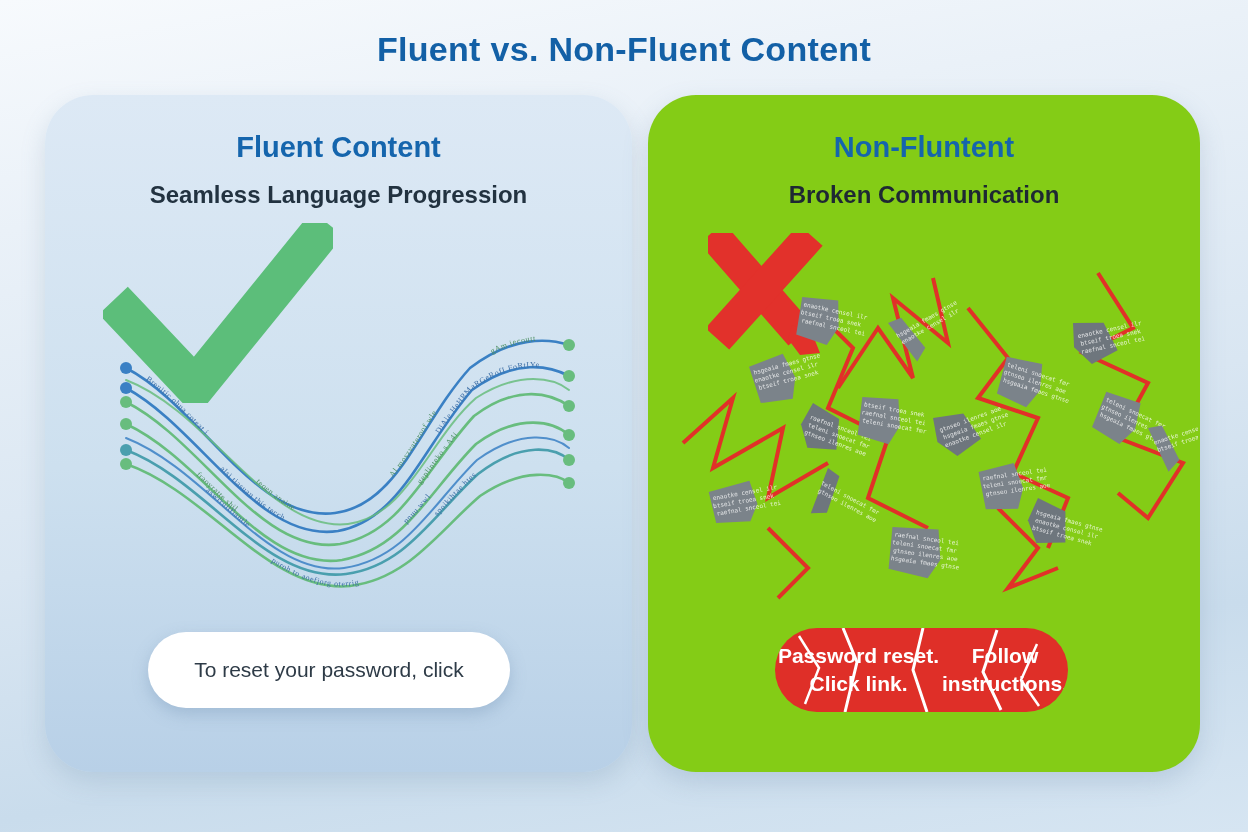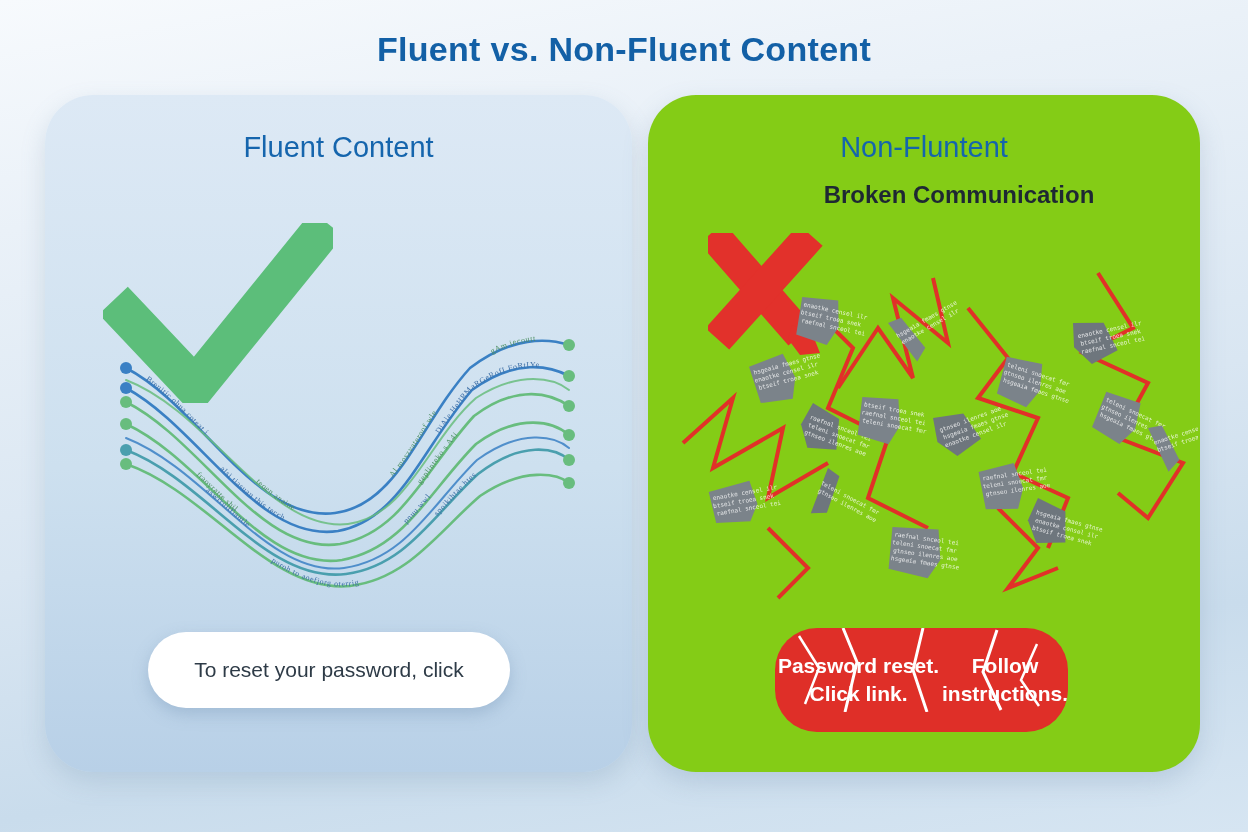--- a/index.html
+++ b/index.html
@@ -17,27 +17,27 @@
     left:45px;width:587px;
     background:linear-gradient(180deg,#dde9f5 0%,#cde0ef 55%,#b8d0e7 100%);
     box-shadow:0 10px 24px rgba(110,140,170,.22);
   }
   .panel-right{
     left:648px;width:552px;background:#84cc16;
     box-shadow:0 10px 24px rgba(110,140,170,.25);
   }
   .panel-heading{
     position:absolute;top:36px;left:0;width:100%;text-align:center;
-    font-size:29px;font-weight:normal;color:#1565ad;
+    font-size:29px;font-weight:bold;color:#1565ad;
   }
   .panel-subheading{
     position:absolute;top:86px;left:0;width:100%;text-align:center;
     font-size:24px;font-weight:600;color:#223240;
   }
-  .panel-right .panel-subheading{color:#1e2833;font-weight:700;padding-left:35px;}
+  .panel-right .panel-subheading{color:#1e2833;font-weight:700;}
   .illu{position:absolute;}
   .check-svg{left:58px;top:128px;}
   .wave-svg{left:75px;top:233px;}
   .x-svg{left:60px;top:138px;}
   .scatter-svg{left:30px;top:173px;}
   .wave-line{fill:none;stroke-width:2.6;stroke-linecap:round;}
   .wl-blue{stroke:#3a80c4;}
   .wl-green{stroke:#68bd7e;}
   .wl-teal{stroke:#4a9fae;}
   .wl-thin{stroke-width:2;opacity:.85;}
@@ -54,34 +54,35 @@
   .pill{
     position:absolute;border-radius:42px;display:flex;flex-direction:row;
     align-items:center;justify-content:center;text-align:center;
   }
   .pill-white{
     left:103px;top:537px;width:362px;height:76px;background:#ffffff;
     box-shadow:0 6px 16px rgba(110,140,175,.35);
     font-size:21px;font-weight:500;color:#2e3b47;line-height:1.35;
   }
   .pill-red{
-    left:127px;top:533px;width:293px;height:104px;background:#df2f28;
+    left:127px;top:533px;width:293px;height:84px;background:#df2f28;
     font-size:21px;font-weight:bold;color:#ffffff;line-height:1.32;
     overflow:hidden;
   }
   .pill-red .cracks{position:absolute;left:0;top:0;pointer-events:none;}
   .pill-red span{position:relative;z-index:2;}
 </style>
 </head>
 <body>
 
 <div class="page-title">Fluent vs. Non-Fluent Content</div>
 
 <div class="panel panel-left">
   <div class="panel-heading">Fluent Content</div>
+  <div class="panel-subheading">Seamless Language Progression</div>
 
   <svg class="illu check-svg" width="230" height="180" viewBox="0 0 230 180">
     <path d="M 24 92 L 92 164 L 212 16" fill="none" stroke="#5cbe7a" stroke-width="40" stroke-linecap="square" stroke-linejoin="miter"></path>
   </svg>
 
   <svg class="illu wave-svg" width="455" height="270" viewBox="0 0 455 270">
     <path id="wp1" class="wave-line wl-blue" d="M 6 40 C 80 78 135 195 215 185 C 278 177 300 95 350 40 C 392 8 428 10 449 17"></path>
     <path id="wp2" class="wave-line wl-blue" d="M 6 60 C 80 100 138 215 218 203 C 280 192 302 120 352 62 C 396 30 430 38 449 48"></path>
     <path id="wp3" class="wave-line wl-green" d="M 6 74 C 82 112 140 228 220 216 C 282 205 306 140 354 88 C 398 55 432 66 449 78"></path>
     <path id="wp4" class="wave-line wl-green" d="M 6 96 C 84 132 142 244 222 232 C 284 221 310 162 356 116 C 400 84 434 94 449 107"></path>

